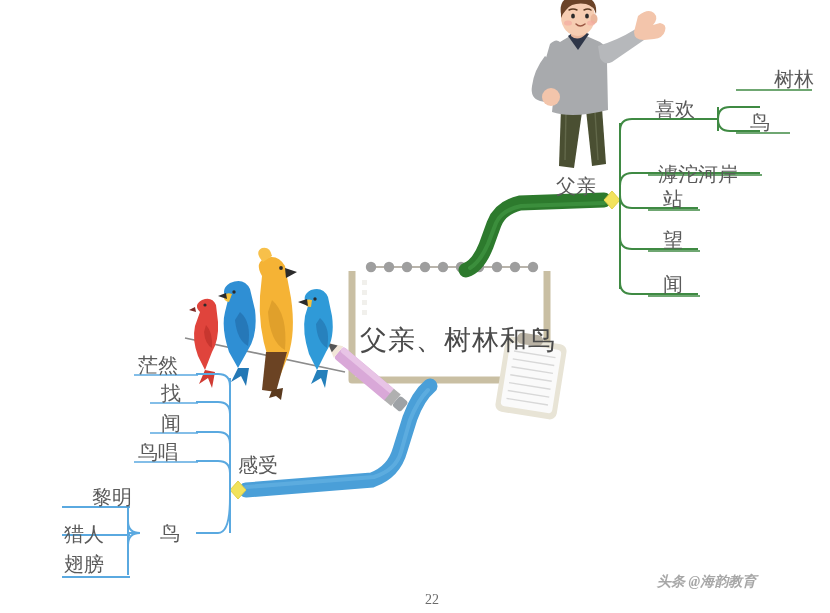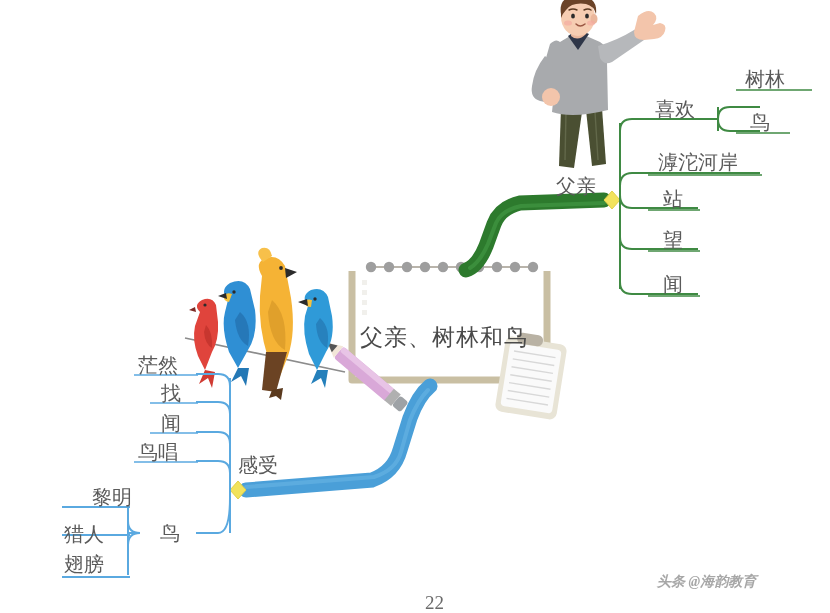--- a/index.html
+++ b/index.html
@@ -29,29 +29,29 @@
     position: absolute;
     color: #5a5a5a;
     font-size: 20px;
     line-height: 1;
     white-space: nowrap;
     font-family: "Liberation Sans", "DejaVu Sans", sans-serif;
   }
   .central-title {
     position: absolute;
     color: #4a4a4a;
-    font-size: 23px;
+    font-size: 27px;
     white-space: nowrap;
     letter-spacing: 1px;
     font-family: "Liberation Sans", "DejaVu Sans", sans-serif;
   }
   .page-number {
     position: absolute;
     color: #6b6b6b;
-    font-size: 19px;
+    font-size: 14px;
     font-family: "Liberation Serif", "DejaVu Serif", serif;
   }
   .watermark {
     position: absolute;
     color: #8a8a8a;
     font-size: 14px;
     font-style: italic;
     font-weight: bold;
     white-space: nowrap;
     opacity: 0.75;
@@ -296,26 +296,26 @@
       <path d="M62 535 L130 535"></path>
       <path d="M62 577 L130 577"></path>
     </g>
   </svg>
 
   <div class="central-title" style="left:360px; top:322px;">父亲、树林和鸟</div>
 
   <div class="node-label" style="left:556px; top:176px;">父亲</div>
 
   <div class="node-label" style="left:655px; top:99px;">喜欢</div>
-  <div class="node-label" style="left:658px; top:152px;">滹沱河岸</div>
+  <div class="node-label" style="left:658px; top:164px;">滹沱河岸</div>
   <div class="node-label" style="left:663px; top:189px;">站</div>
   <div class="node-label" style="left:663px; top:230px;">望</div>
   <div class="node-label" style="left:663px; top:274px;">闻</div>
 
-  <div class="node-label" style="left:745px; top:69px;">树林</div>
+  <div class="node-label" style="left:774px; top:69px;">树林</div>
   <div class="node-label" style="left:750px; top:112px;">鸟</div>
 
   <div class="node-label" style="left:238px; top:455px;">感受</div>
 
   <div class="node-label" style="left:138px; top:355px;">茫然</div>
   <div class="node-label" style="left:161px; top:383px;">找</div>
   <div class="node-label" style="left:161px; top:413px;">闻</div>
   <div class="node-label" style="left:138px; top:442px;">鸟唱</div>
   <div class="node-label" style="left:160px; top:523px;">鸟</div>
 

